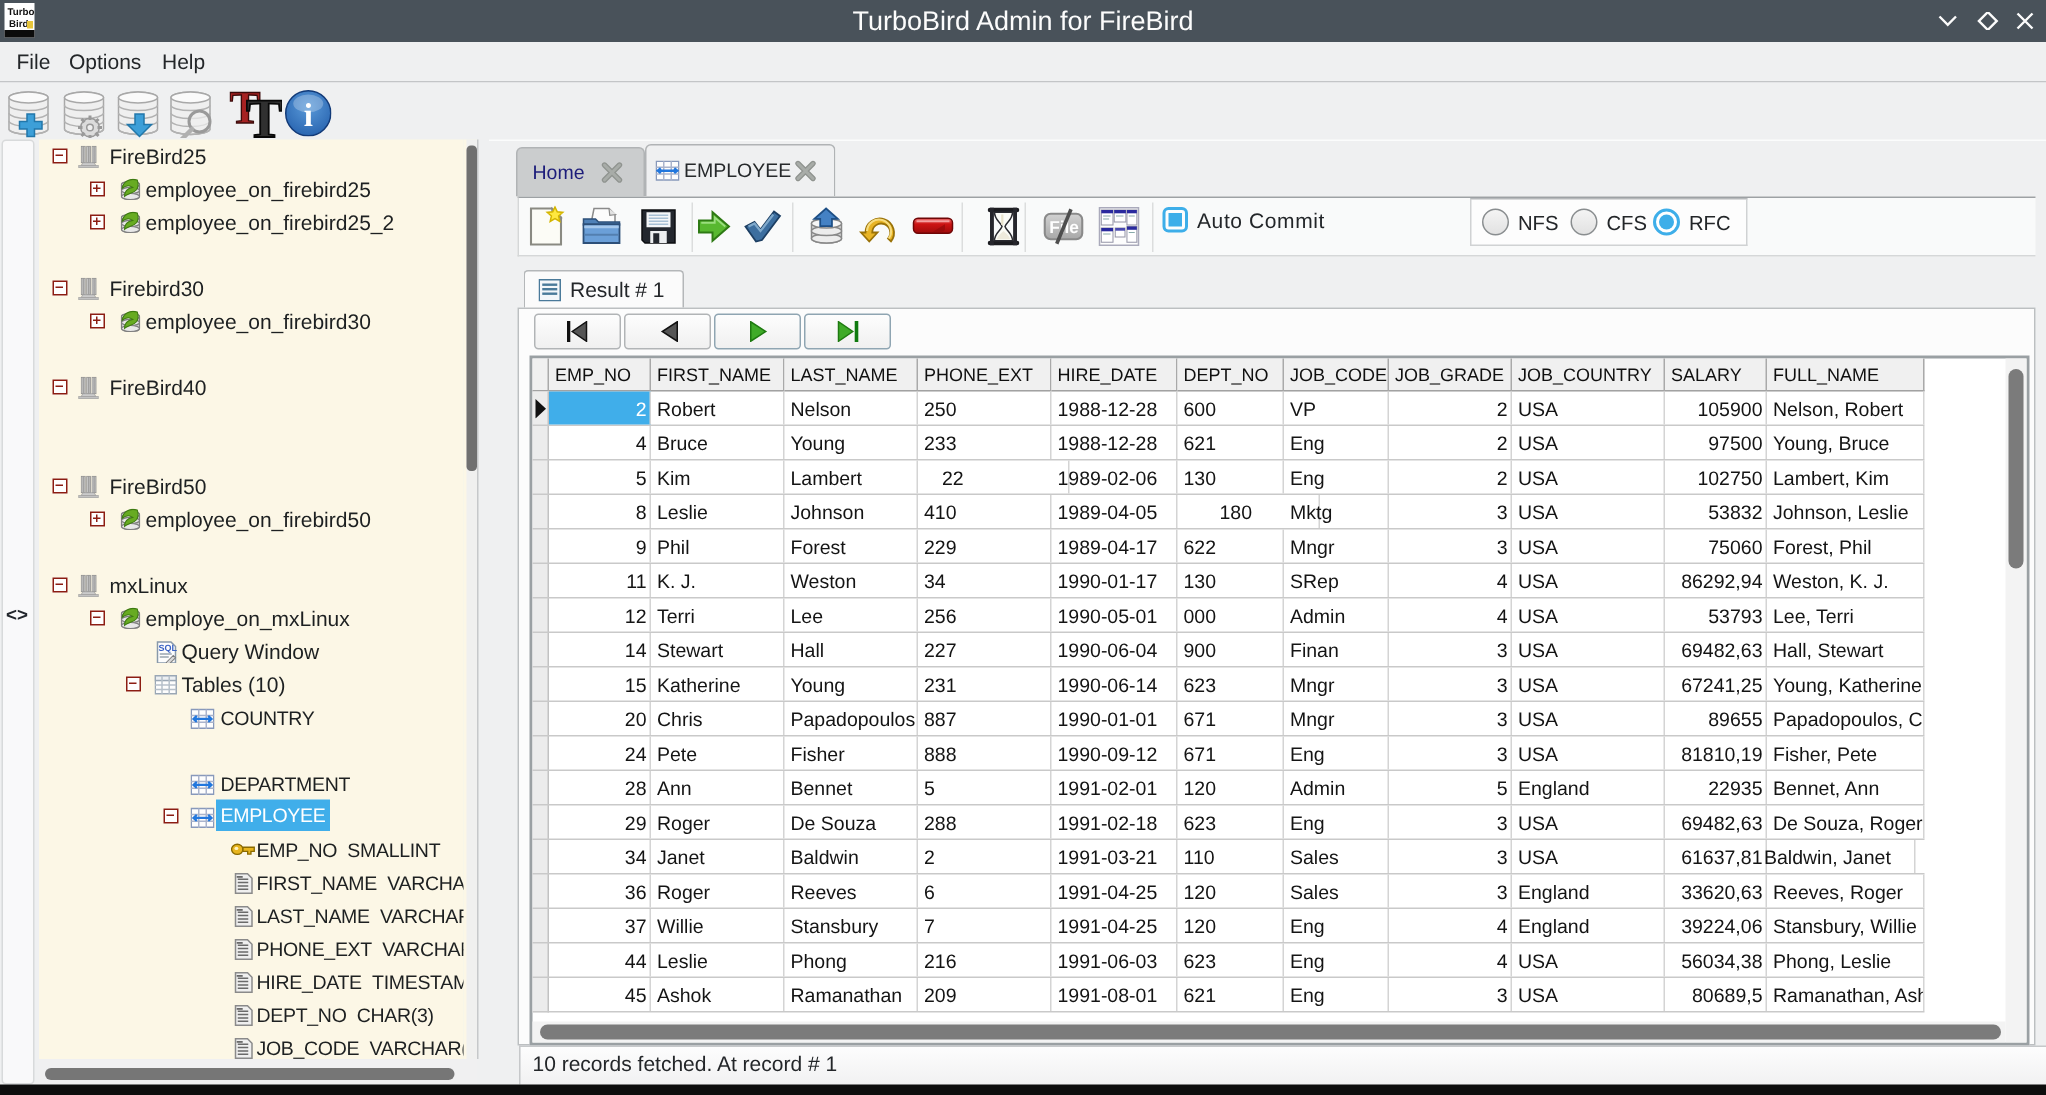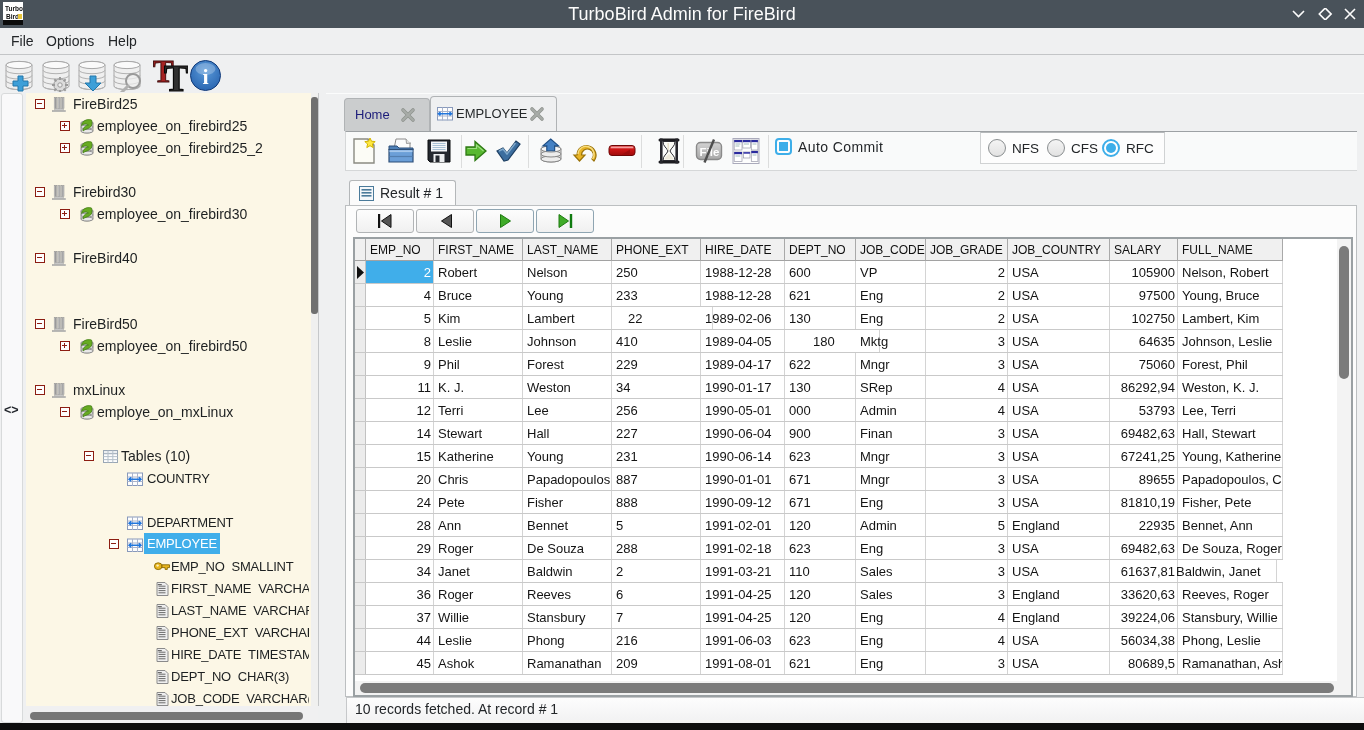--- a/index.html
+++ b/index.html
@@ -344,20 +344,29 @@
         <g stroke="#7f7f7f" stroke-width="0.8">
 <path d="M2 4 a6 2 0 0 1 12 0 v8 a6 2 0 0 1 -12 0 z" fill="#d6d6d6"></path>
 <ellipse cx="8" cy="12" rx="6" ry="2" fill="#e8e8e8"></ellipse>
 <ellipse cx="8" cy="8" rx="6" ry="2" fill="#e8e8e8"></ellipse>
 <ellipse cx="8" cy="4" rx="6" ry="2" fill="#f2f2f2"></ellipse>
         </g>
 <path d="M12.5 1 c-5.5 -1.5 -9.5 1.5 -10 5.5 c2.5 -2 5 -2 7 -0.5 c-3.5 0.5 -5.5 2.5 -5.5 6 c2 -2 6 -2 8 -4.5 c1.5 -2 1 -5 0.5 -6.5 z" fill="#67ab22" stroke="#3d7a10" stroke-width="0.7"></path>
       </svg>
       <span class="txt" style="left:71px">employe_on_mxLinux</span>
     </div>
+<div class="trow" style="top:330px">
+      <svg class="ticon" style="left:77px" width="16" height="15" viewBox="0 0 16 15">
+        <path d="M2 1 h9 l3 3 v11 H2 z" fill="#fdfdfd" stroke="#8899aa" stroke-width="1"></path>
+<text x="2.6" y="6.8" font-size="6" font-weight="bold" fill="#3a62c4" font-family="Liberation Sans">SQL</text>
+<path d="M3.5 9 h8 M3.5 11 h6" stroke="#99a5b0" stroke-width="0.9"></path>
+<path d="M8 14.5 l4.5 -4.5 1.5 1.5 -4.5 4.5 -2 0.5 z" fill="#d8d8d8" stroke="#7a7a7a" stroke-width="0.7"></path>
+      </svg>
+      <span class="txt" style="left:95px">Query Window</span>
+    </div>
 <div class="trow" style="top:352px">
       <div class="ebox" style="left:58px">
         <i></i>
       </div>
       <svg class="ticon" style="left:77px" width="16" height="15" viewBox="0 0 16 15">
         <rect x="0.5" y="1.5" width="14" height="12" fill="#fdfdfd" stroke="#9aa7b5" stroke-width="1"></rect>
 <rect x="0.5" y="1.5" width="14" height="3.2" fill="#eceff2" stroke="#9aa7b5" stroke-width="1"></rect>
 <path d="M0.5 7.6 h14 M0.5 10.6 h14 M5 1.5 v12 M9.8 1.5 v12" stroke="#b6c0ca" stroke-width="1"></path>
       </svg>
       <span class="txt" style="left:95px">Tables (10)</span>
@@ -691,21 +700,21 @@
         <div class="grow" style="top:91px">
           <div class="gcell num" style="left:11px;width:68px;">8</div>
           <div class="gcell" style="left:79px;width:89px;">Leslie</div>
           <div class="gcell" style="left:168px;width:89px;">Johnson</div>
           <div class="gcell" style="left:257px;width:89px;">410</div>
           <div class="gcell" style="left:346px;width:84px;">1989-04-05</div>
           <div class="gcell" style="left:454px;width:71px;">180</div>
           <div class="gcell" style="left:501px;width:70px;">Mktg</div>
           <div class="gcell num" style="left:571px;width:82px;">3</div>
           <div class="gcell" style="left:653px;width:102px;">USA</div>
-          <div class="gcell num" style="left:755px;width:68px;">64635</div>
+          <div class="gcell num" style="left:755px;width:68px;">53832</div>
           <div class="gcell" style="left:823px;width:105px;">Johnson, Leslie</div>
         </div>
         <div class="grow" style="top:114px">
           <div class="gcell num" style="left:11px;width:68px;">9</div>
           <div class="gcell" style="left:79px;width:89px;">Phil</div>
           <div class="gcell" style="left:168px;width:89px;">Forest</div>
           <div class="gcell" style="left:257px;width:89px;">229</div>
           <div class="gcell" style="left:346px;width:84px;">1989-04-17</div>
           <div class="gcell" style="left:430px;width:71px;">622</div>
           <div class="gcell" style="left:501px;width:70px;">Mngr</div>

